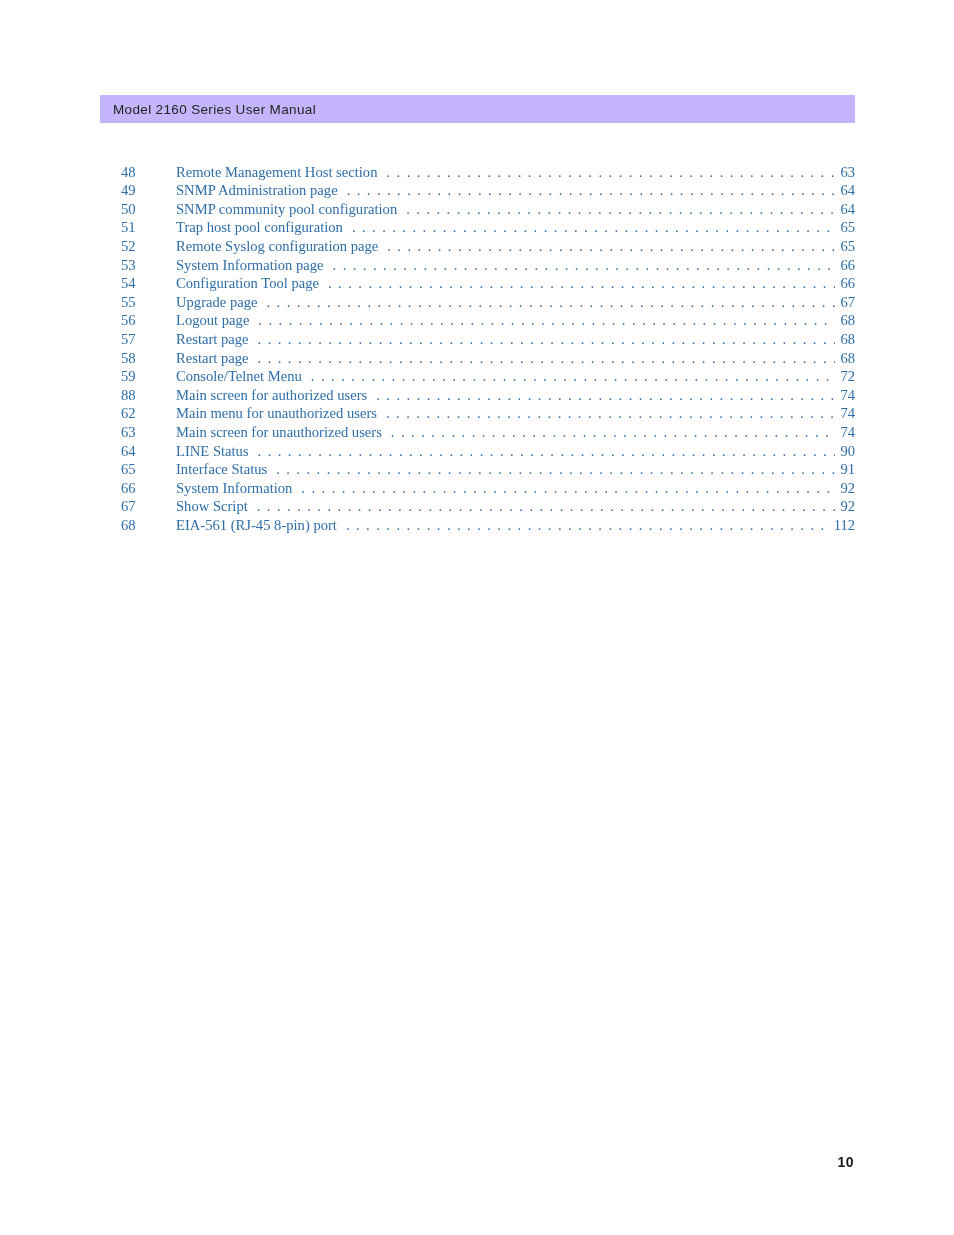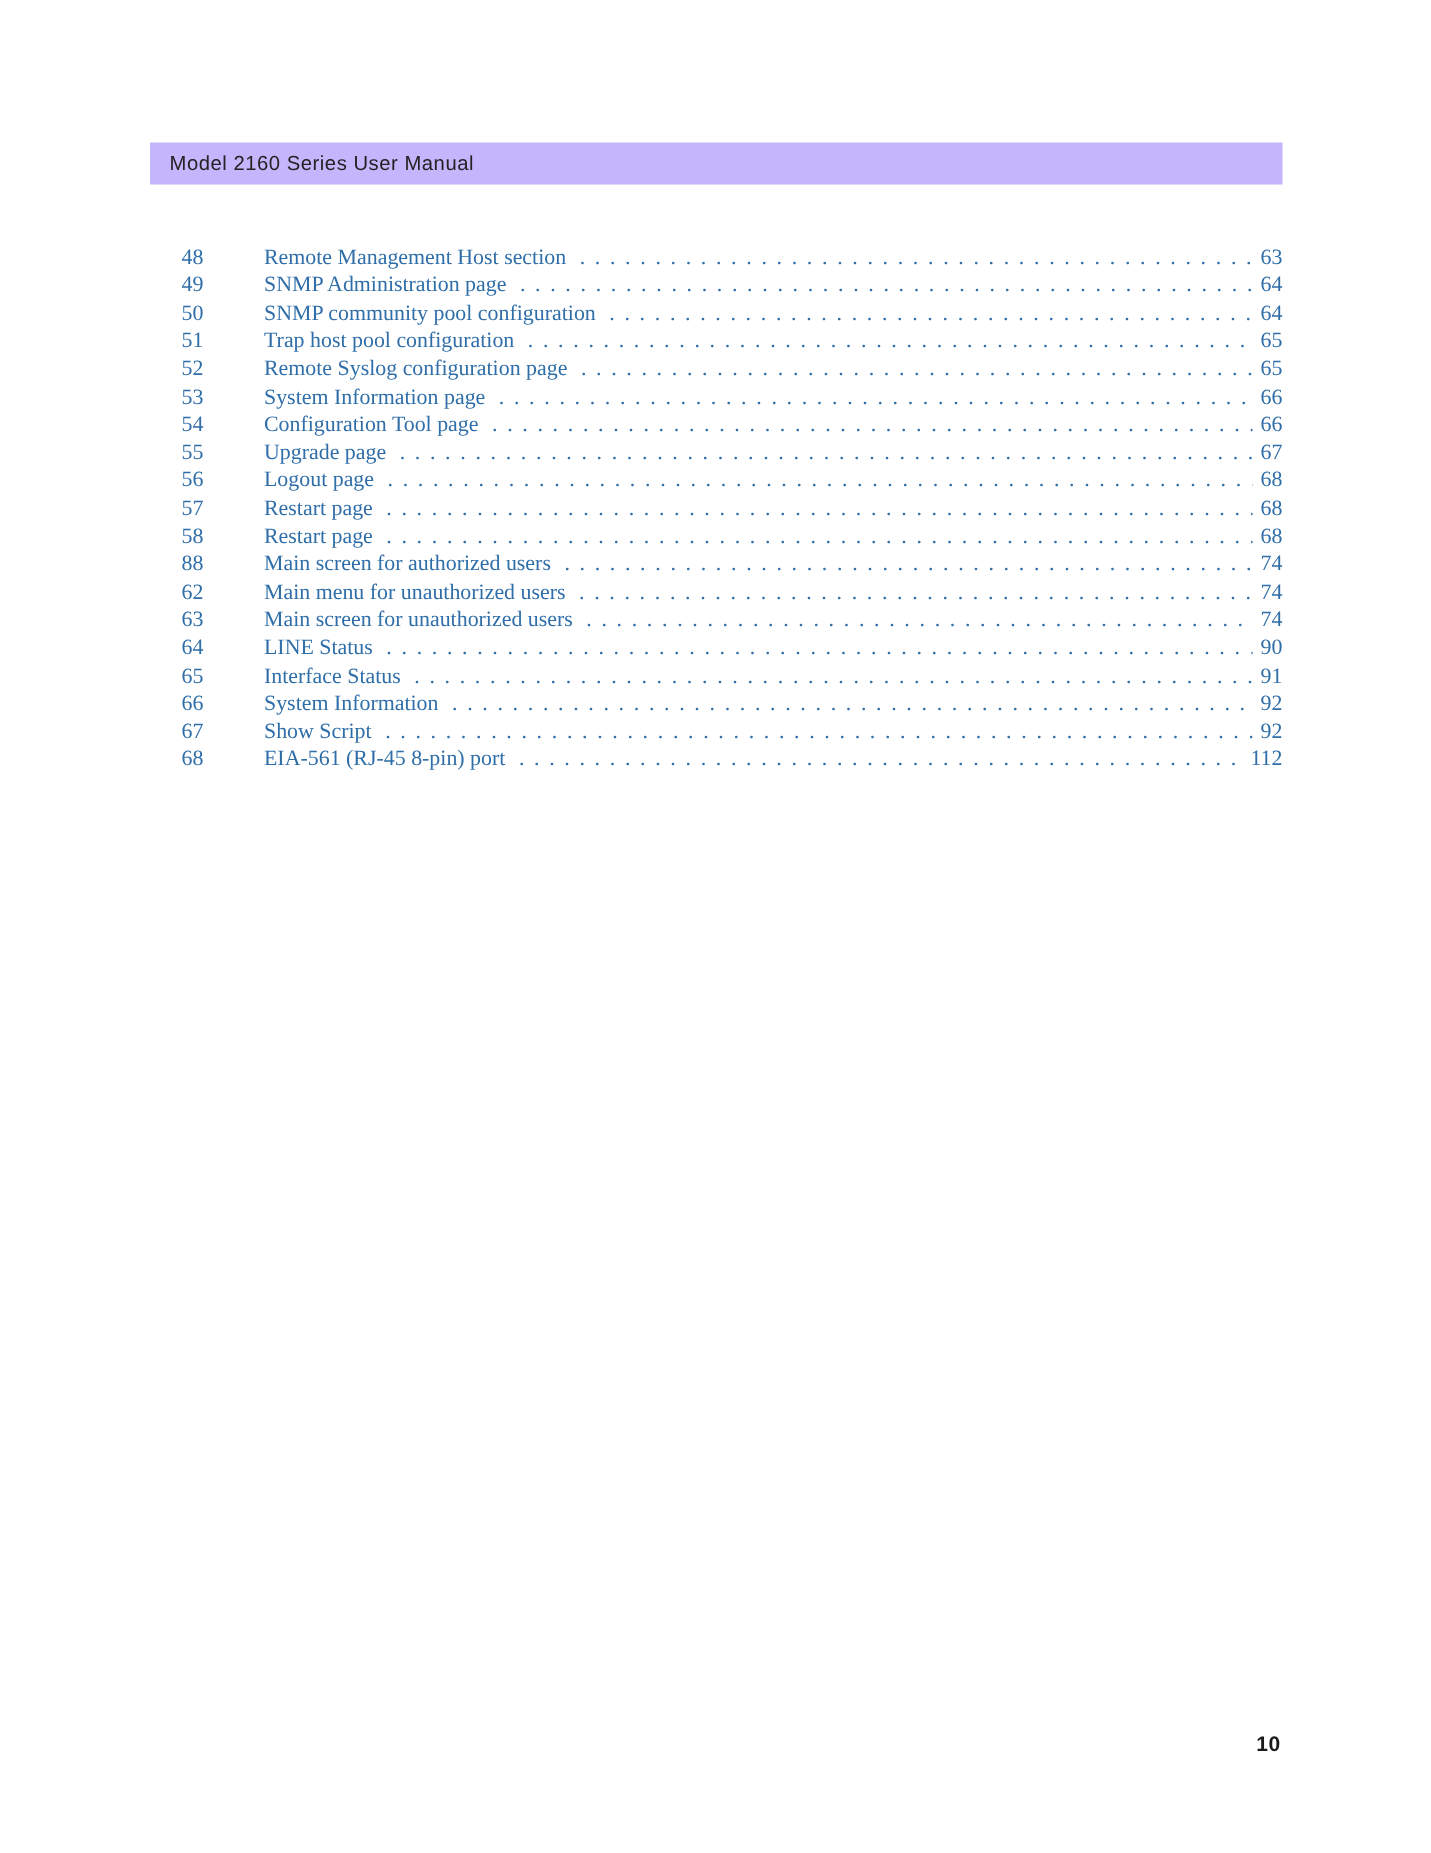--- a/index.html
+++ b/index.html
@@ -167,20 +167,26 @@
       <span class="toc-leader"></span>
       <span class="toc-page">68</span>
     </div>
     <div class="toc-row">
       <span class="toc-num">58</span>
       <span class="toc-title">Restart page</span>
       <span class="toc-leader"></span>
       <span class="toc-page">68</span>
     </div>
     <div class="toc-row">
+      <span class="toc-num">59</span>
+      <span class="toc-title">Console/Telnet Menu</span>
+      <span class="toc-leader"></span>
+      <span class="toc-page">72</span>
+    </div>
+    <div class="toc-row">
       <span class="toc-num">88</span>
       <span class="toc-title">Main screen for authorized users</span>
       <span class="toc-leader"></span>
       <span class="toc-page">74</span>
     </div>
     <div class="toc-row">
       <span class="toc-num">62</span>
       <span class="toc-title">Main menu for unauthorized users</span>
       <span class="toc-leader"></span>
       <span class="toc-page">74</span>

